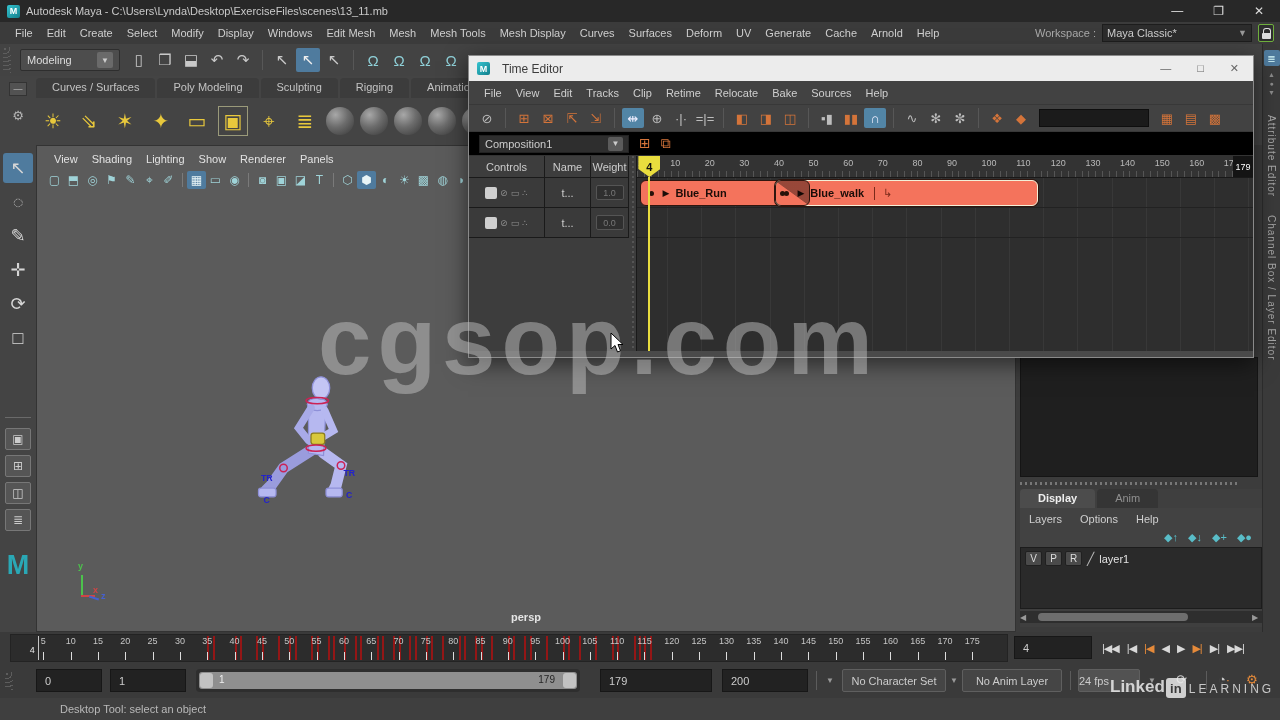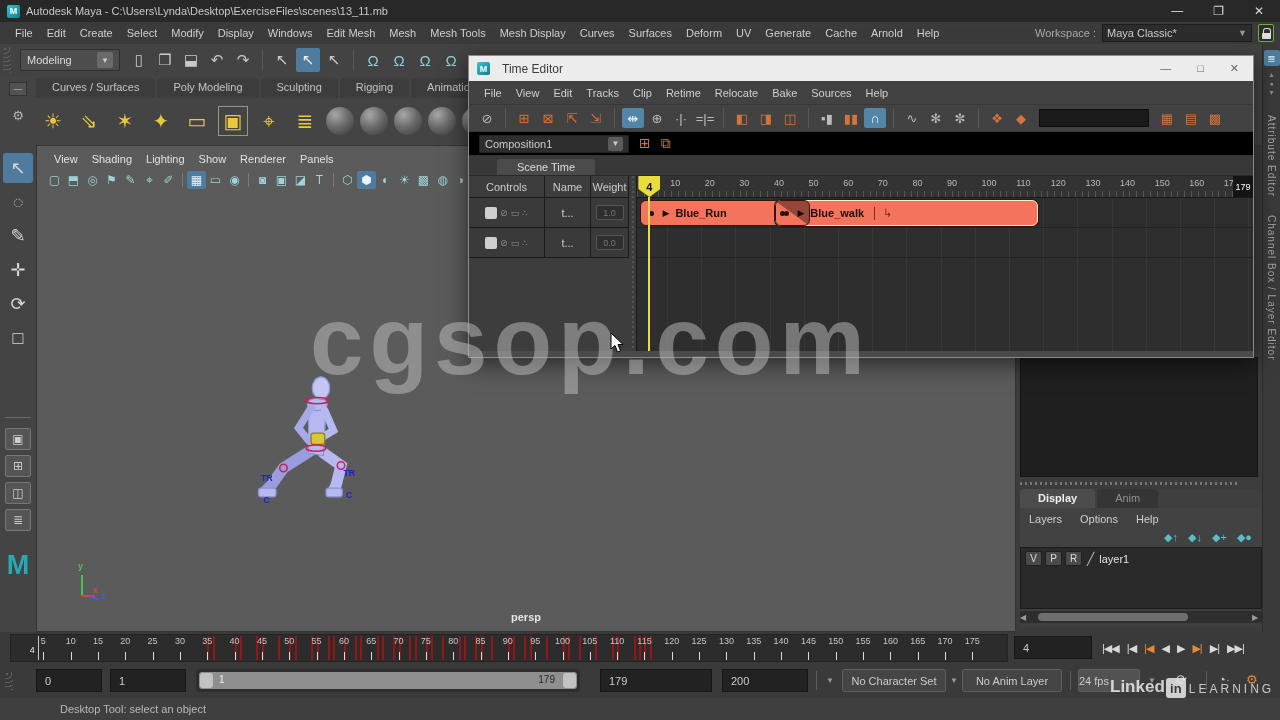--- a/index.html
+++ b/index.html
@@ -189,21 +189,21 @@
   .rb-raised { position:absolute; top:5px; height:23px; background:#454545; border:1px solid #5f5f5f; color:#ccc;
     font-size:11px; display:flex; align-items:center; justify-content:center; border-radius:2px;}
   .rb-caret { position:absolute; top:12px; color:#999; font-size:8px;}
   .rb-sep { position:absolute; top:7px; width:1px; height:19px; background:#5c5c5c;}
   .rb-glyph { position:absolute; top:8px; color:#c9c9c9; font-size:13px;}
   .rb-glyph .dot { color:#e58a3a; }
   
   #help-line { left:0; top:698px; width:1280px; height:22px; background:#3f3f3f; color:#b9b9b9; font-size:11px;
     display:flex; align-items:center; padding-left:60px;}
   
-  #watermark-center { left:310px; top:286px; z-index:40; font-size:96px; font-weight:bold; letter-spacing:6px;
+  #watermark-center { left:318px; top:286px; z-index:40; font-size:96px; font-weight:bold; letter-spacing:6px;
     color:rgba(198,198,198,0.48); pointer-events:none; white-space:nowrap;}
   #watermark-li { left:1110px; top:676px; z-index:45; display:flex; align-items:center; pointer-events:none;}
   #watermark-li .w1 { color:rgba(235,235,235,0.85); font-size:17px; font-weight:bold;}
   #watermark-li .badge { width:20px; height:20px; margin:2px 3px 0 1px; background:rgba(235,235,235,0.85); color:#3a3a3a;
     border-radius:3px; font-size:13px; font-weight:bold; display:flex; align-items:center; justify-content:center;}
   #watermark-li .w2 { color:rgba(235,235,235,0.8); font-size:12px; letter-spacing:3px; margin-top:3px;}
   #cursor { left:610px; top:332px; z-index:60; pointer-events:none;}
 </style>
 </head>
 <body>
@@ -496,23 +496,20 @@
     </div>
   <div id="te-comp-row">
     <span class="comp-select">
       <span>Composition1</span>
       <span class="caret">▼</span>
     </span>
     <span id="comp-icons" style="display:flex">
         <span class="comp-icon">⊞</span>
         <span class="comp-icon">⧉</span>
       </span>
-  </div>
-  <div id="te-tab-row">
-    <span class="te-tab">Scene Time</span>
   </div>
   <div id="te-body">
     <div id="te-left">
       <div id="te-col-header">
           <span class="col-cell col-controls">Controls</span>
           <span class="col-cell col-name">Name</span>
           <span class="col-cell col-weight">Weight</span>
         </div>
       <div id="te-track-rows">
           <div class="track-left-row">

